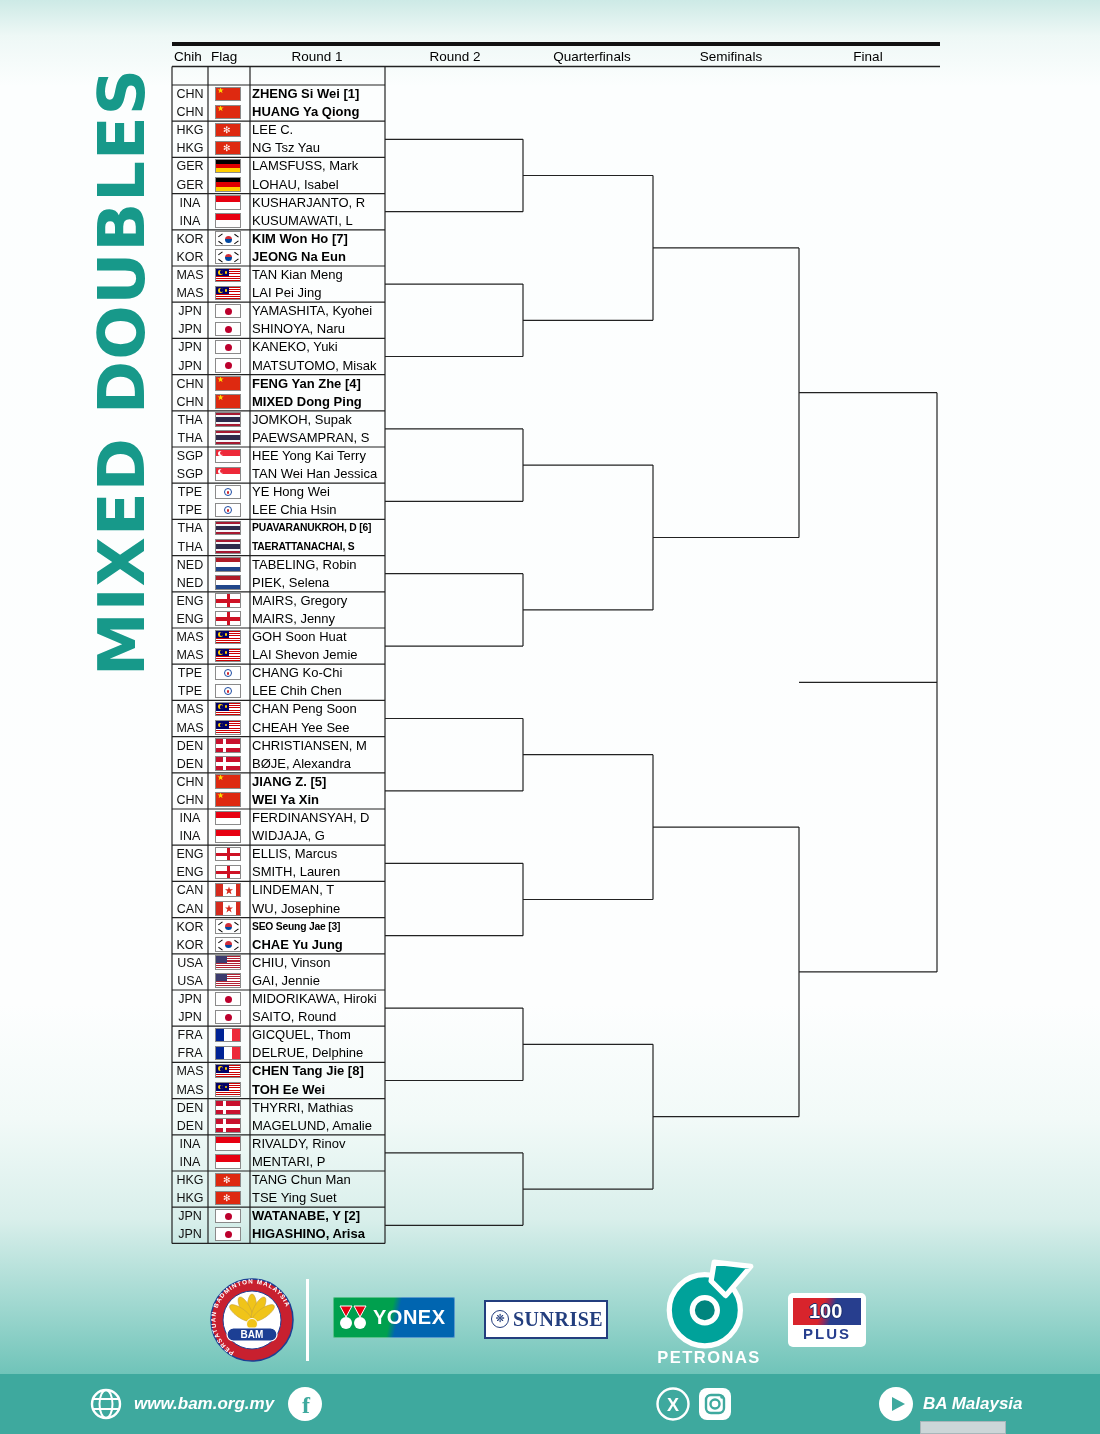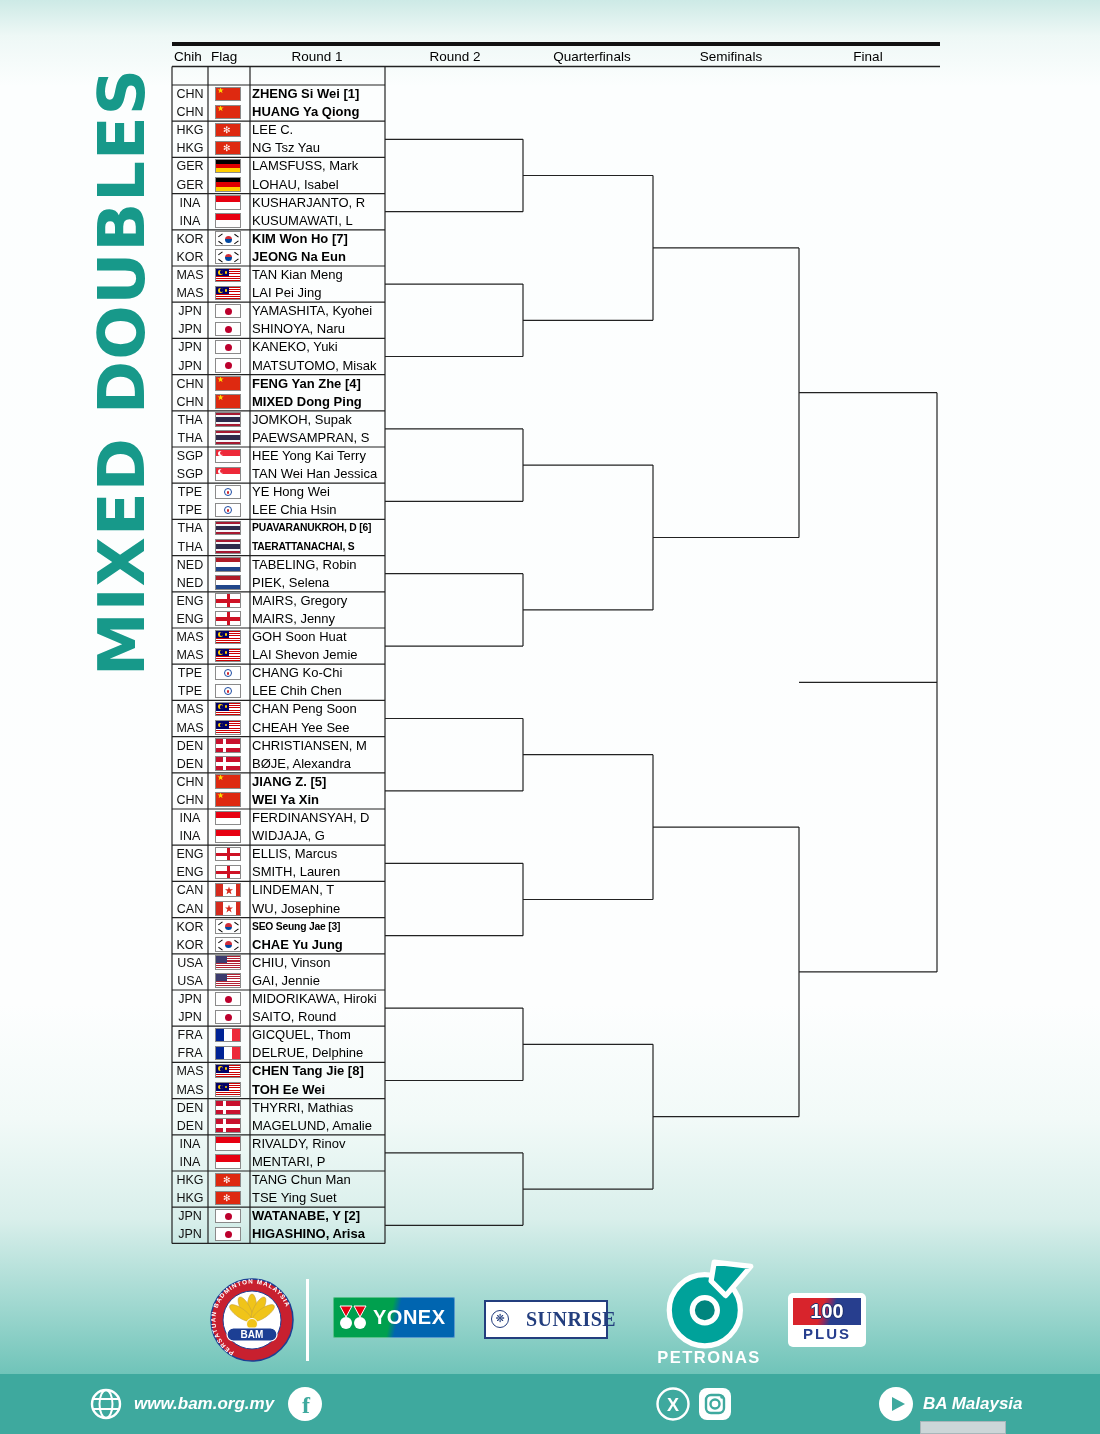--- a/index.html
+++ b/index.html
@@ -28,30 +28,30 @@
   .fitem{position:absolute;top:0;height:64px;color:#fff;font-size:17px;font-weight:bold;font-style:italic;
     line-height:60px;white-space:nowrap;}
   .ficon{position:absolute;top:12px;width:36px;height:36px;}
   
   .yonex{position:absolute;left:333px;top:1297px;width:122px;height:41px;border-radius:2px;
     background:linear-gradient(102deg,#00a04e 0 47%,#0065b0 53% 100%);box-shadow:0 0 0 1px rgba(255,255,255,.35) inset;}
   .yonex .txt{position:absolute;left:40px;top:9px;font-size:20px;font-weight:bold;color:#fff;letter-spacing:.5px;}
   .sunrise{position:absolute;left:484px;top:1300px;width:124px;height:39px;background:#fff;
     border:2px solid #233e7e;box-sizing:border-box;}
   .sunrise .txt{position:absolute;left:27px;top:6px;font-family:"Liberation Serif","DejaVu Serif",serif;
-    font-size:20px;font-weight:bold;color:#233e7e;letter-spacing:.5px;margin-left:13px;}
+    font-size:20px;font-weight:bold;color:#233e7e;letter-spacing:.5px;}
   .sunrise .emb{position:absolute;left:5px;top:8px;width:18px;height:18px;border:1.5px solid #233e7e;
     border-radius:50%;box-sizing:border-box;color:#233e7e;font-size:11px;line-height:15px;text-align:center;}
   .petroword{position:absolute;left:648px;top:1348px;width:122px;text-align:center;color:#fff;
     font-weight:bold;font-size:16.5px;letter-spacing:1.5px;}
   .plus100{position:absolute;left:788px;top:1293px;width:78px;height:54px;background:#fff;border-radius:5px;}
   .plus100 .stripes{position:absolute;left:5px;top:5px;width:68px;height:27px;
     background:linear-gradient(108deg,#d8242c 0 42%,#8a2a60 50%,#273e8e 58% 100%);}
-  .plus100 .n100{position:absolute;left:0;top:2px;width:68px;text-align:center;color:#fff;font-size:20px;
-    font-weight:bold;text-shadow:-1px 0 #1c2f6e,1px 0 #1c2f6e,0 -1px #1c2f6e,0 1px #1c2f6e;}
+  .plus100 .n100{position:absolute;left:0;top:2px;width:68px;text-align:left;color:#fff;font-size:20px;
+    font-weight:bold;text-shadow:-1px 0 #1c2f6e,1px 0 #1c2f6e,0 -1px #1c2f6e,0 1px #1c2f6e;padding-left:16px;}
   .plus100 .plus{position:absolute;left:0;top:32px;width:78px;text-align:center;color:#273e8e;
     font-size:15px;font-weight:bold;letter-spacing:2px;}
   .divider{position:absolute;left:306px;top:1279px;width:3px;height:82px;background:#fff;}
   .artifact{position:absolute;left:920px;top:1421px;width:86px;height:13px;background:#ccd6d8;border:1px solid #a8b6ba;box-sizing:border-box;}
 </style>
 </head>
 <body>
 
 <div class="page">
 

